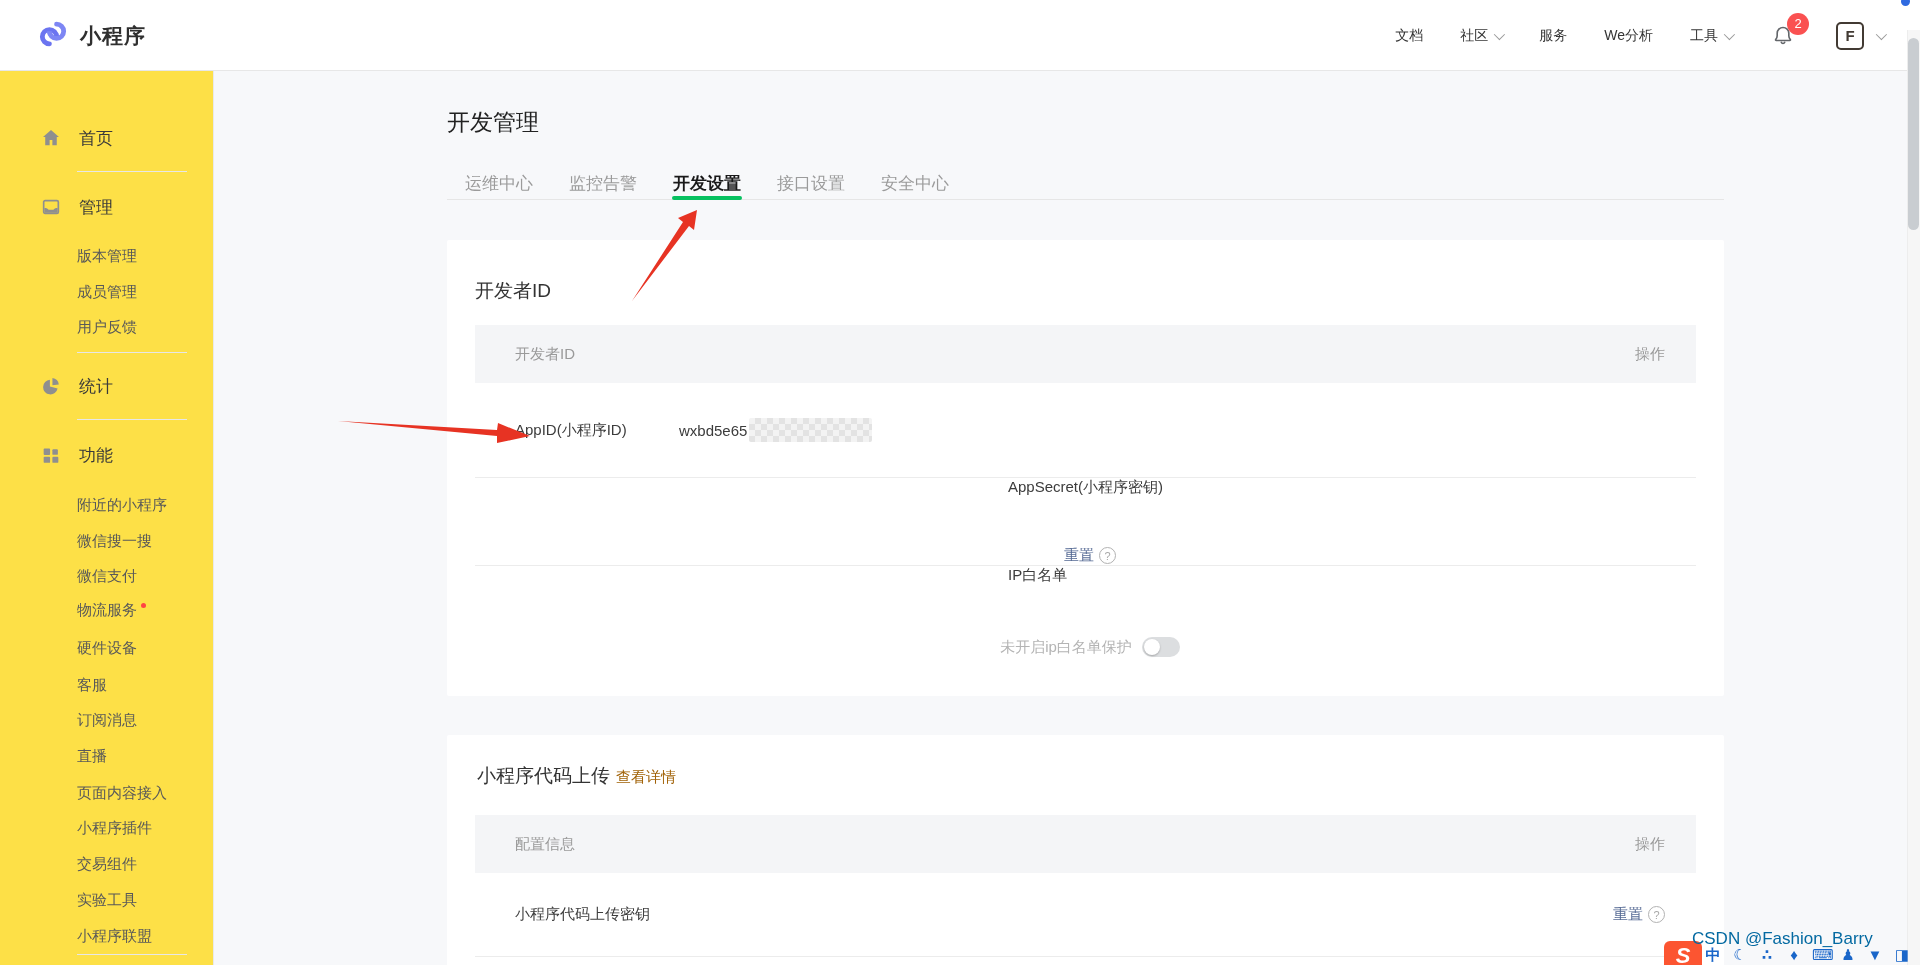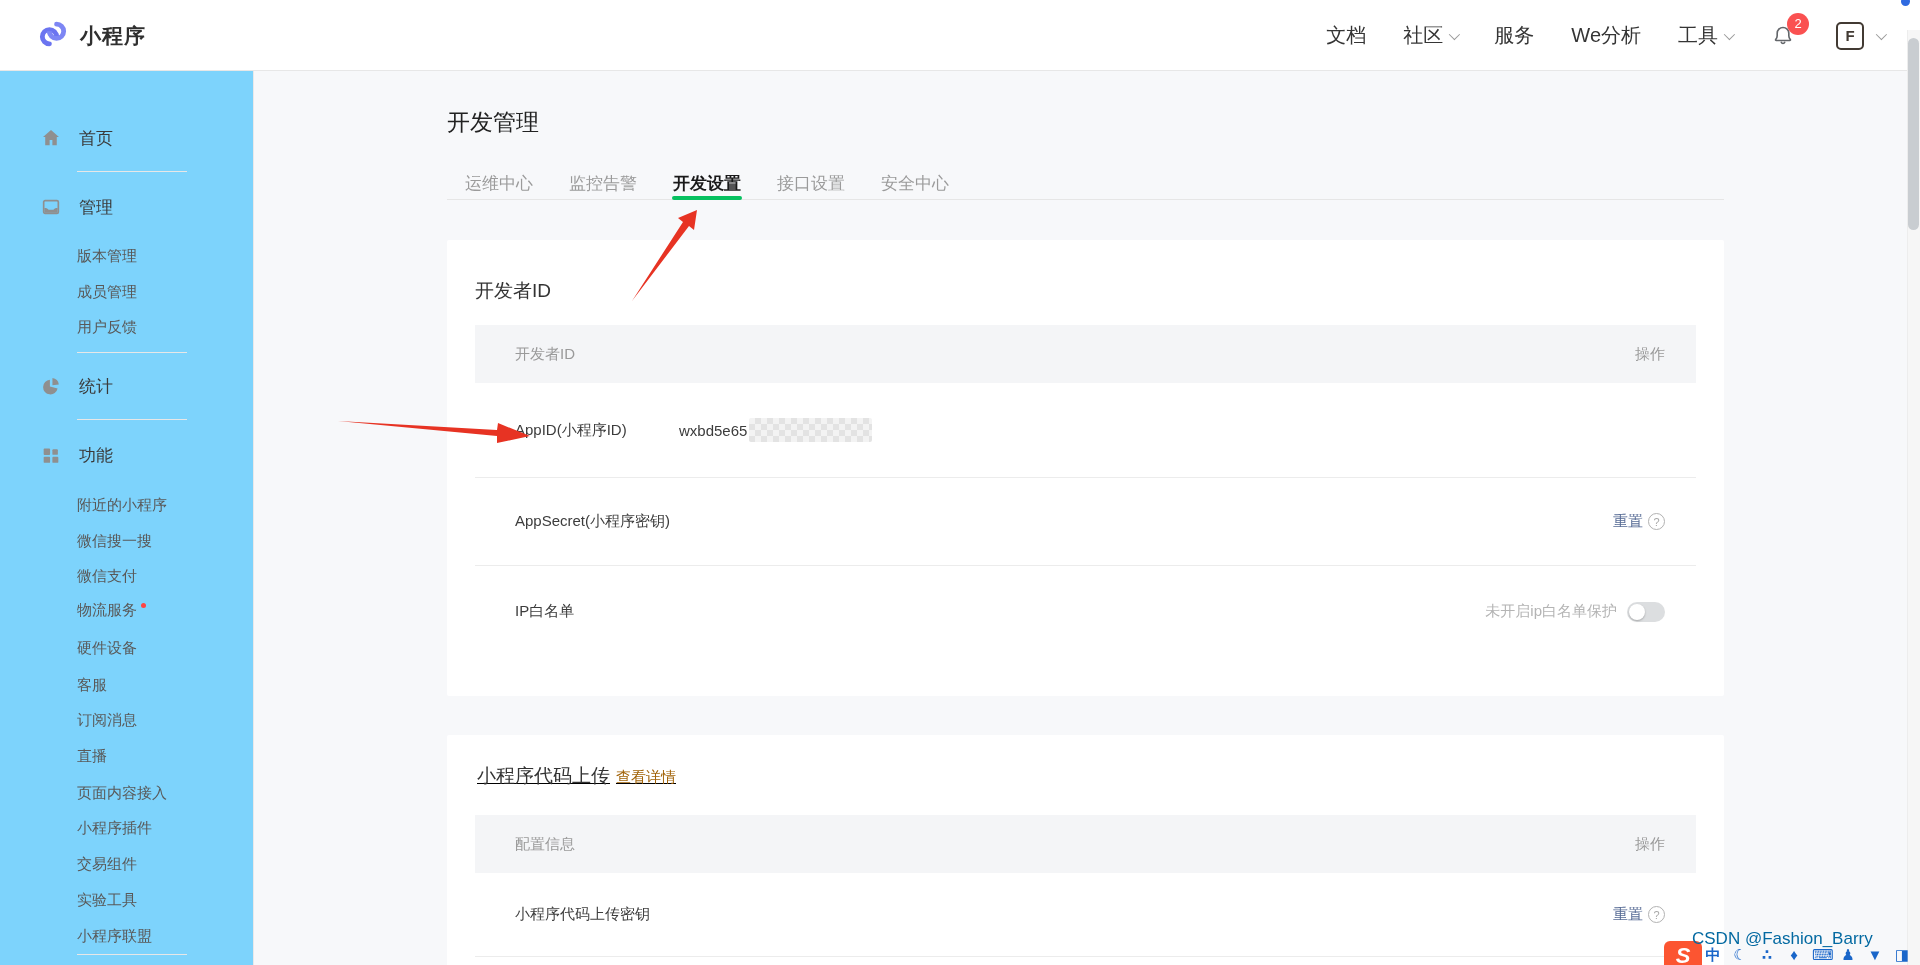--- a/index.html
+++ b/index.html
@@ -6,34 +6,34 @@
   html,body { width:1920px; height:965px; }
   body { font-family: "Liberation Sans", "DejaVu Sans", sans-serif; background:#f7f8fa; overflow:hidden; }
   .page { position:relative; width:1920px; height:965px; overflow:hidden; }
 
   
   .header { position:absolute; top:0; left:0; width:1920px; height:71px; background:#fff;
             border-bottom:1px solid #e7e7e7; z-index:20; }
   .logo { position:absolute; left:37px; top:0; height:71px; display:flex; align-items:center; gap:11px; }
   .logo-text { font-size:21px; color:#2f2f2f; letter-spacing:1px;font-weight:bold; }
   .topnav { position:absolute; right:36px; top:0; height:71px; display:flex; align-items:center; gap:37px; }
-  .nav-item { font-size:20px; color:#353535; display:flex; align-items:center; gap:6px; cursor:pointer; white-space:nowrap; }
+  .nav-item { font-size:14px; color:#353535; display:flex; align-items:center; gap:6px; cursor:pointer; white-space:nowrap; }
   .chev { width:8px; height:8px; border-right:1.6px solid #9a9a9a; border-bottom:1.6px solid #9a9a9a;
           transform:rotate(45deg) translateY(-2px); display:inline-block; }
   .bell-wrap { position:relative; width:30px; height:30px; }
   .badge { position:absolute; top:-8px; right:-10px; min-width:22px; height:22px; border-radius:11px;
            background:#fa5151; color:#fff; font-size:13px; display:flex; align-items:center; justify-content:center; }
   .avatar-wrap { display:flex; align-items:center; gap:12px; }
   .avatar { width:28px; height:28px; border:2px solid #423a33; border-radius:5px; background:#fff;
             display:flex; align-items:center; justify-content:center; font-weight:bold; font-size:15px; color:#423a33; }
   .corner-dot { position:absolute; top:-3px; right:10px; width:9px; height:9px; border-radius:50%;
                 background:#2f6ae0; z-index:70; }
 
   
-  .sidebar { position:absolute; top:71px; left:0; width:254px; height:894px; background:#7dd3fc;
+  .sidebar { position:absolute; top:71px; left:0; width:214px; height:894px; background:#fde047;
              border-right:1px solid #e9e9e9; z-index:5; }
   .s-top { position:absolute; left:40px; height:28px; display:flex; align-items:center; gap:17px;
            font-size:17px; color:#3a3a3a; cursor:pointer; }
   .s-sub { position:absolute; left:77px; height:24px; display:flex; align-items:center;
            font-size:15px; color:#595959; cursor:pointer; white-space:nowrap; }
   .s-div { position:absolute; left:77px; width:110px; border-top:1px solid #e7e7e7; }
   .red-dot { width:5px; height:5px; border-radius:50%; background:#f44; display:inline-block;
              margin:-10px 0 0 4px; vertical-align:top; }
 
   
@@ -44,34 +44,34 @@
   .tab { position:relative; font-size:17px; color:#9b9b9b; line-height:31px; cursor:pointer; white-space:nowrap; }
   .tab.active { color:#191919; font-weight:600; }
   .tab.active::after { content:""; position:absolute; left:-1px; right:-1px; bottom:-1px; height:4px;
                        background:#07c160; border-radius:2px; }
 
   .card { position:absolute; left:0; width:1277px; background:#fff; border-radius:2px; }
   .card1 { top:169px; height:456px; }
   .card2 { top:664px; height:240px; }
   .card-title { font-size:19px; color:#333; font-weight:500; }
   .c1-title { position:absolute; top:38px; left:28px; }
-  .c2-titlerow { position:absolute; top:28px; left:30px; display:flex; align-items:baseline;text-decoration:underline; }
+  .c2-titlerow { position:absolute; top:28px; left:30px; display:flex; align-items:baseline; }
   .c2-desc { font-size:15px; color:#757575; margin-left:16px; }
   .c2-link { font-size:15px; color:#a16207; margin-left:6px; cursor:pointer; }
 
   .thead { position:absolute; left:28px; right:28px; height:58px; background:#f4f5f7;
            display:flex; align-items:center; justify-content:space-between;
            padding:0 31px 0 40px; font-size:15px; color:#9a9a9a; }
   .c1-thead { top:85px; }
   .c2-thead { top:80px; }
   .rows { position:absolute; left:28px; right:28px; }
   .c1-rows { top:143px; }
   .c2-rows { top:138px; }
   .row { display:flex; align-items:center; padding:0 31px 0 40px; font-size:15px; color:#3c3c3c; }
-  .row + .row { border-top:1px solid #ececec; }
+  .row + .row { border-top:1px solid #ececec;flex-direction:column; }
   .row-1 { height:94px; } .row-2 { height:88px; } .row-3 { height:92px; } .row-4 { height:84px; border-bottom:1px solid #ececec; }
   .row-label { width:164px; flex:none; }
   .row-fill { flex:1; }
   .mosaic { display:inline-block; width:123px; height:24px; margin-left:2px; vertical-align:middle; border-radius:2px;
             background:
               repeating-conic-gradient(#e3e3e3 0% 25%, #f3f3f3 0% 50%) 0 0/12px 12px,
               #eee; filter:blur(0.4px); }
   .reset-link { color:#576b95; cursor:pointer; }
   .help { width:17px; height:17px; border:1px solid #b2b2b2; border-radius:50%; color:#a8a8a8;
           font-size:11px; display:inline-flex; align-items:center; justify-content:center;

